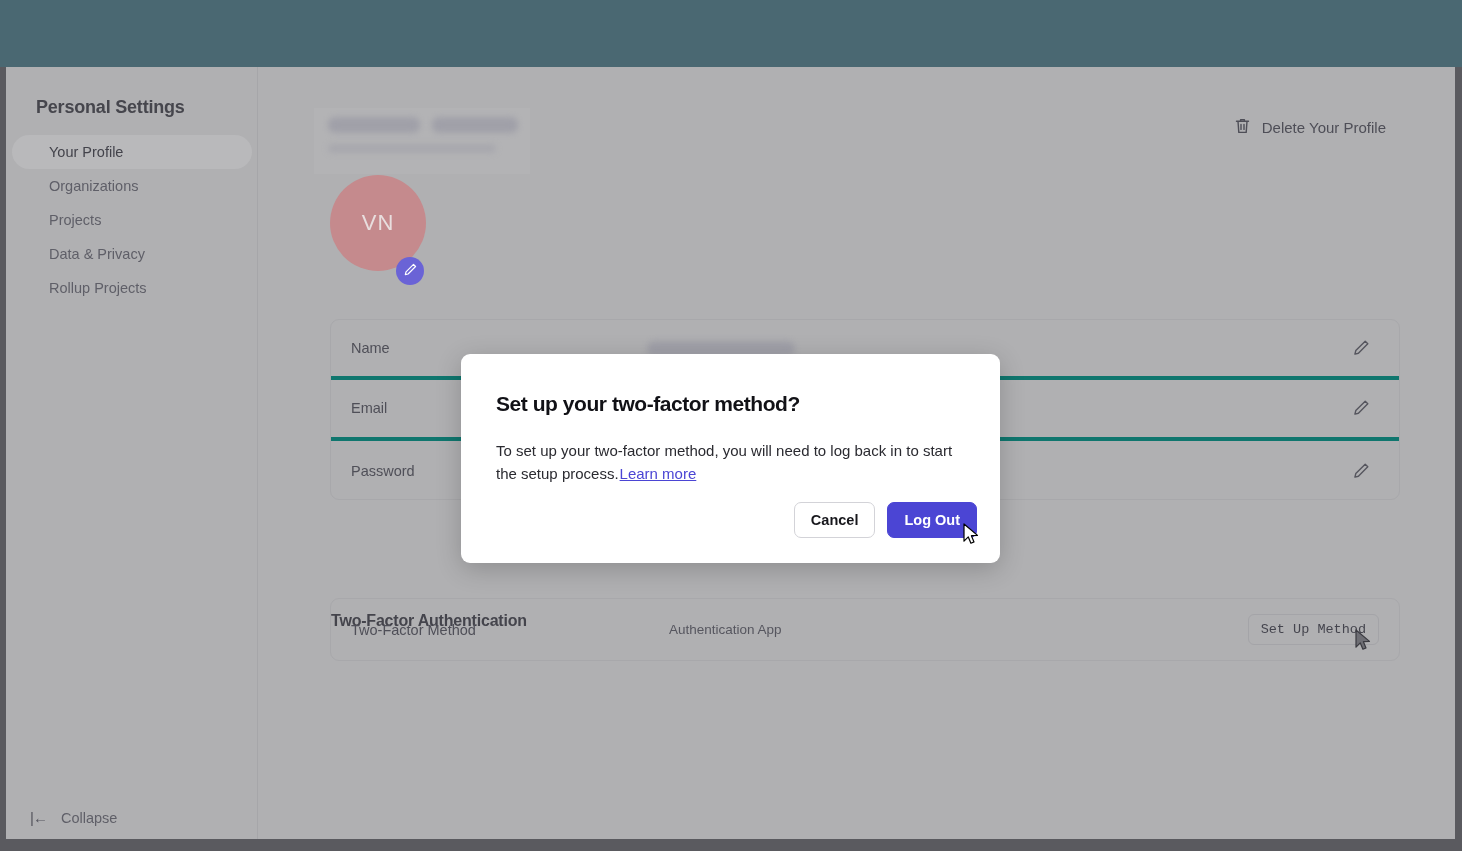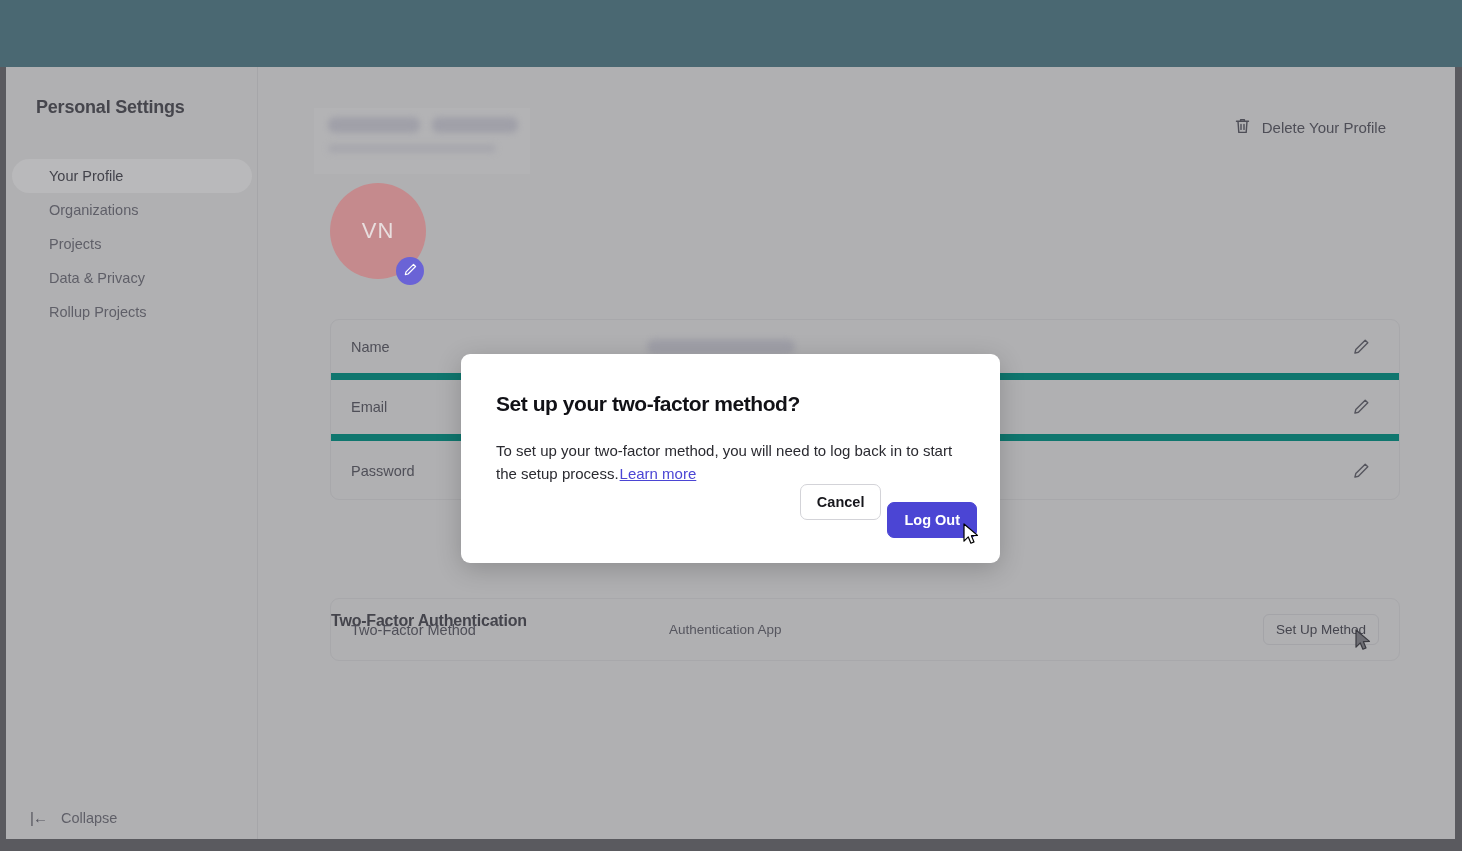--- a/index.html
+++ b/index.html
@@ -26,21 +26,21 @@
   .sidebar {
     position: absolute; left: 0; top: 0; width: 252px; height: 772px;
     background: #b0b0b2;
     border-right: 1px solid #a6a6a9;
   }
   .sidebar-title {
     position: absolute; left: 30px; top: 30px;
     font-size: 18px; font-weight: bold; color: #46464d;
     letter-spacing: -0.2px;
   }
-  .nav { position: absolute; left: 6px; top: 92px; width: 240px; }
+  .nav { position: absolute; left: 6px; top: 68px; width: 240px; }
   .nav-item {
     height: 34px; line-height: 34px; padding-left: 37px;
     font-size: 14.5px; color: #5f5f68;
     border-radius: 17px; margin-bottom: 0px;
     cursor: pointer;
   }
   .nav-item.active { background: #b9b9bb; color: #43434b; }
   .collapse {
     position: absolute; left: 24px; bottom: 13px;
     display: flex; align-items: center; gap: 14px;
@@ -67,21 +67,21 @@
   .bl-name2 { position:absolute; left: 118px; top: 9px; width: 86px; height: 16px; }
   .bl-mail  { position:absolute; left: 14px; top: 36px; width: 168px; height: 9px; opacity:.5; }
 
   .delete-profile {
     position: absolute; right: 69px; top: 50px;
     display: flex; align-items: center; gap: 11px;
     font-size: 15px; color: #4e4e57; cursor: pointer;
   }
 
   .avatar {
-    position: absolute; left: 72px; top: 116px;
+    position: absolute; left: 72px; top: 108px;
     width: 96px; height: 96px; border-radius: 50%;
     background: #c58a8d;
     display: flex; align-items: center; justify-content: center;
     font-size: 22px; color: #e8dede; letter-spacing: 1px;
   }
   .avatar-edit {
     position: absolute; left: 138px; top: 190px;
     width: 28px; height: 28px; border-radius: 50%;
     background: #6a63d6;
     display: flex; align-items: center; justify-content: center;
@@ -90,21 +90,21 @@
 
   .card {
     position: absolute; left: 72px; width: 1070px;
     border: 1px solid #a8a8ab; border-radius: 9px;
     background: transparent;
   }
   #info-card { top: 252px; height: 181px; }
   .row {
     position: relative; height: 60.3px;
     display: flex; align-items: center;
-    border-bottom: 7px solid #0f766e;
+    border-bottom: 4px solid #0f766e;
   }
   .row:last-child { border-bottom: none; }
   .row-label {
     position: absolute; left: 20px;
     font-size: 14.5px; color: #4f4f58;
   }
   .row-value {
     position: absolute; left: 316px;
     font-size: 14px; color: #5a5a63;
   }
@@ -120,21 +120,21 @@
     letter-spacing: -0.2px;
   }
   #tfa-card { top: 531px; height: 63px; }
   #tfa-card .row { height: 61px; border-bottom: none; }
   .tfa-value { position: absolute; left: 338px; font-size: 13.5px; color: #56565f; }
   .setup-btn {
     position: absolute; right: 20px;
     padding: 7px 12px; font-size: 13.5px; color: #45454e;
     border: 1px solid #a4a4a8; border-radius: 6px;
     background: transparent; cursor: pointer;
-    font-family: Liberation Sans, sans-serif;
+    font-family: Liberation Mono, monospace;
   }
 
   
   .modal {
     position: absolute; left: 461px; top: 354px;
     width: 539px; height: 209px;
     background: #ffffff; border-radius: 9px;
     box-shadow: 0 6px 26px rgba(0,0,0,.20);
     z-index: 50;
   }
@@ -146,21 +146,21 @@
   .modal-body {
     position: absolute; left: 35px; top: 86px; width: 468px;
     font-size: 15px; line-height: 22.5px; color: #2a2a30;
   }
   .modal-body .lm {
     color: #4b45d4; text-decoration: underline; cursor: pointer;
     margin-left: 1px;
   }
   .modal-actions {
     position: absolute; right: 23px; bottom: 25px;
-    display: flex; gap: 6px; align-items: center;
+    display: flex; gap: 12px; align-items: flex-end;
   }
   .btn {
     font-family: "Liberation Sans", sans-serif;
     font-size: 14.5px; font-weight: bold;
     border-radius: 7px; cursor: pointer; padding: 9px 16px;
   }
   .btn-cancel { background: #fff; border: 1px solid #d3d3d8; color: #17171c; }
   .btn-primary { background: #4b45d4; border: 1px solid #4b45d4; color: #fff; margin-top: 36px; }
 
   

